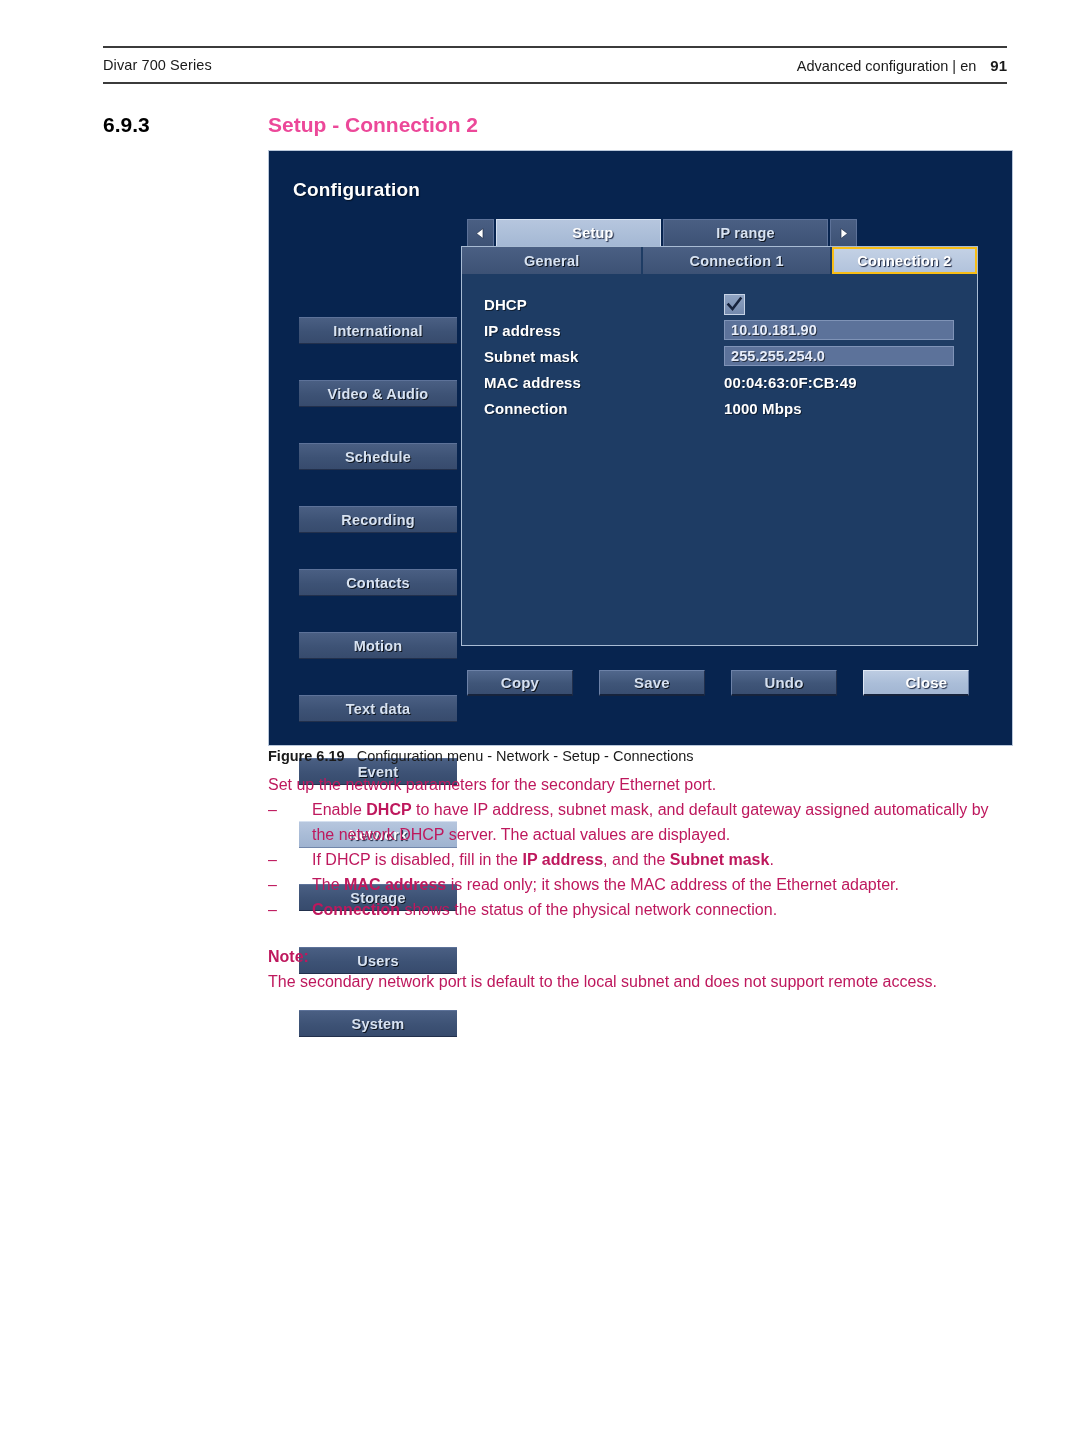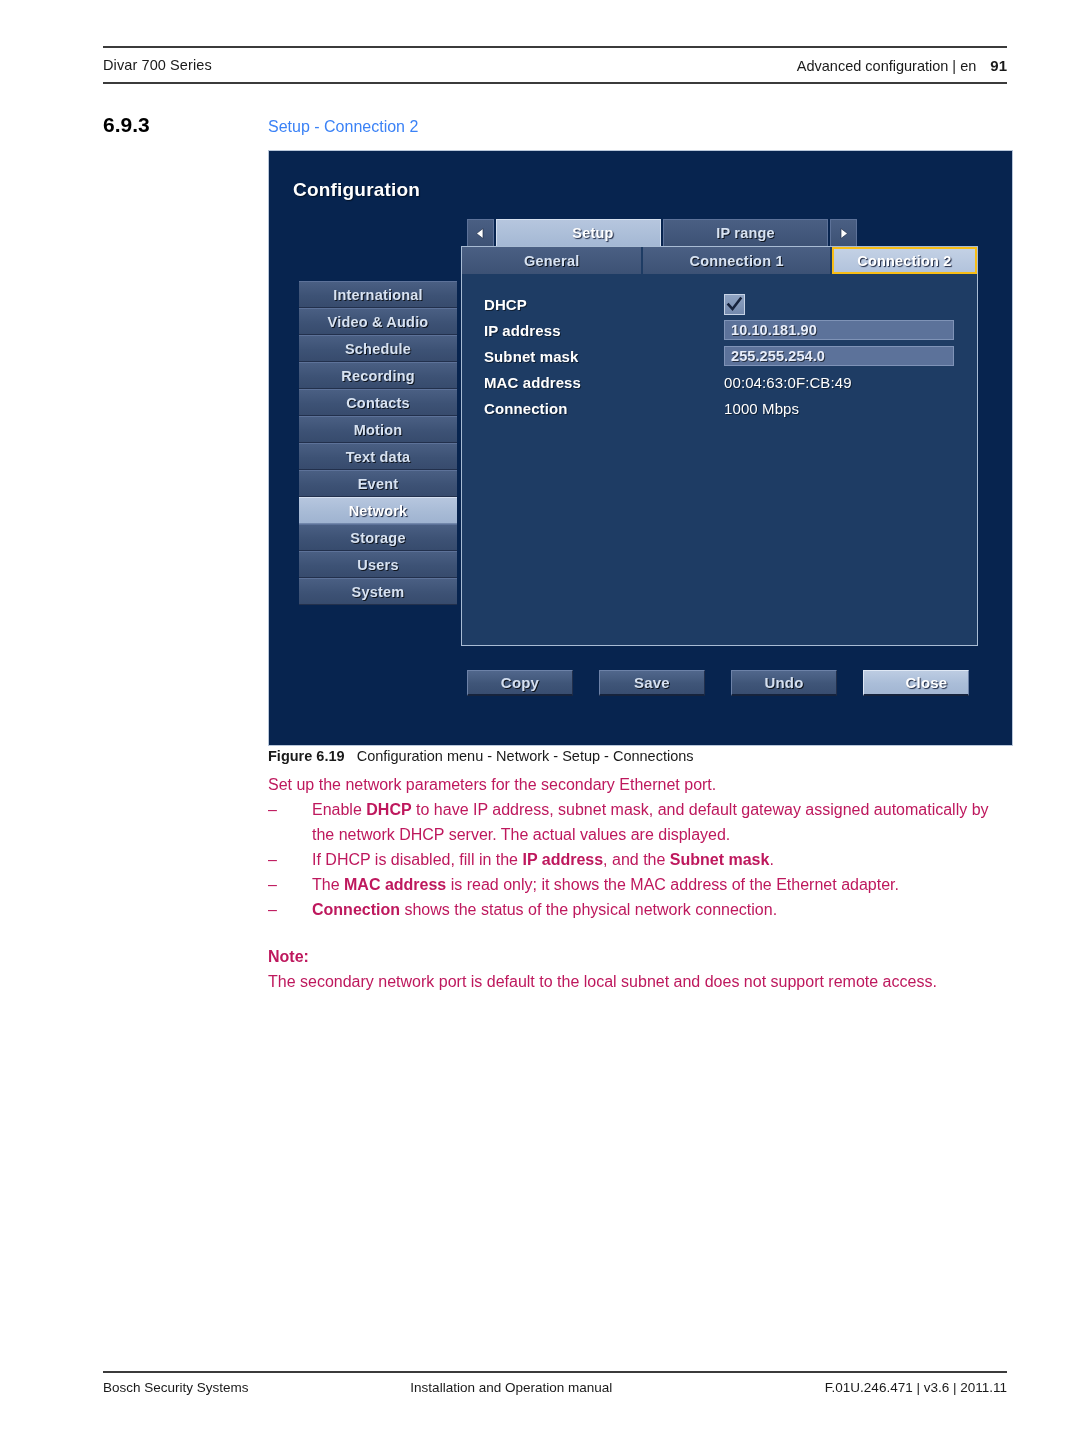--- a/index.html
+++ b/index.html
@@ -50,21 +50,21 @@
     left: 103px; top: 113px;
     width: 904px;
     display: flex;
     align-items: baseline;
   }
   .section-num {
     font-size: 21px; font-weight: bold; color: #000;
     width: 165px;
   }
   .section-title {
-    font-size: 16px; font-weight: normal; color: #3b82f6;
+    font-size: 21px; font-weight: bold; color: #ec4899;
   }
 
   
   .shot {
     position: absolute;
     left: 268px; top: 150px;
     width: 745px; height: 596px;
     background: #07244f;
     border: 1px solid #b9c7da;
   }
@@ -90,20 +90,21 @@
     border-top: 1px solid #5d7299;
     border-bottom: 1px solid #22304c;
     display: flex;
     align-items: center;
     justify-content: center;
     font-size: 14.5px;
     font-weight: bold;
     color: #d8e3f2;
     text-shadow: 1px 1px 0 rgba(0,0,0,.75);
     letter-spacing: .2px;
+    margin-top: 36px;
   }
   .side-item.selected {
     background: linear-gradient(180deg,#b6c6de 0%, #a8bbd6 55%, #9fb3d0 100%);
     color: #ffffff;
     text-shadow: 1px 1px 1px rgba(20,30,55,.95);
     border-top: 1px solid #d5e0f0;
     border-bottom: 1px solid #7287ab;
   }
 
   
@@ -194,21 +195,21 @@
   .flabel {
     width: 240px;
     font-size: 15px;
     font-weight: bold;
     color: #ffffff;
     text-shadow: 1px 1px 0 rgba(0,0,0,.5);
     letter-spacing: .1px;
   }
   .fvalue-plain {
     font-size: 15px;
-    font-weight: normal;
+    font-weight: bold;
     color: #ffffff;
     text-shadow: 1px 1px 0 rgba(0,0,0,.5);
     letter-spacing: .1px;
   }
   .fvalue-field {
     width: 230px;
     height: 20px;
     background: #5c729a;
     border: 1px solid #7f93b7;
     display: flex;
@@ -487,19 +488,14 @@
         </div>
         <div class="bullet">
           <div class="dash">–</div>
           <div class="btext"><b>Connection</b><span> shows the status of the physical network connection.</span></div>
         </div>
       </div>
     <div class="note-head">Note:</div>
     <div class="note-body">The secondary network port is default to the local subnet and does not support remote access.</div>
   </div>
 
-  <div class="footer">
-    <div class="footer-left">Bosch Security Systems</div>
-    <div class="footer-mid">Installation and Operation manual</div>
-    <div class="footer-right">F.01U.246.471 | v3.6 | 2011.11</div>
-  </div>
 
 </div>
 
 </body></html>

